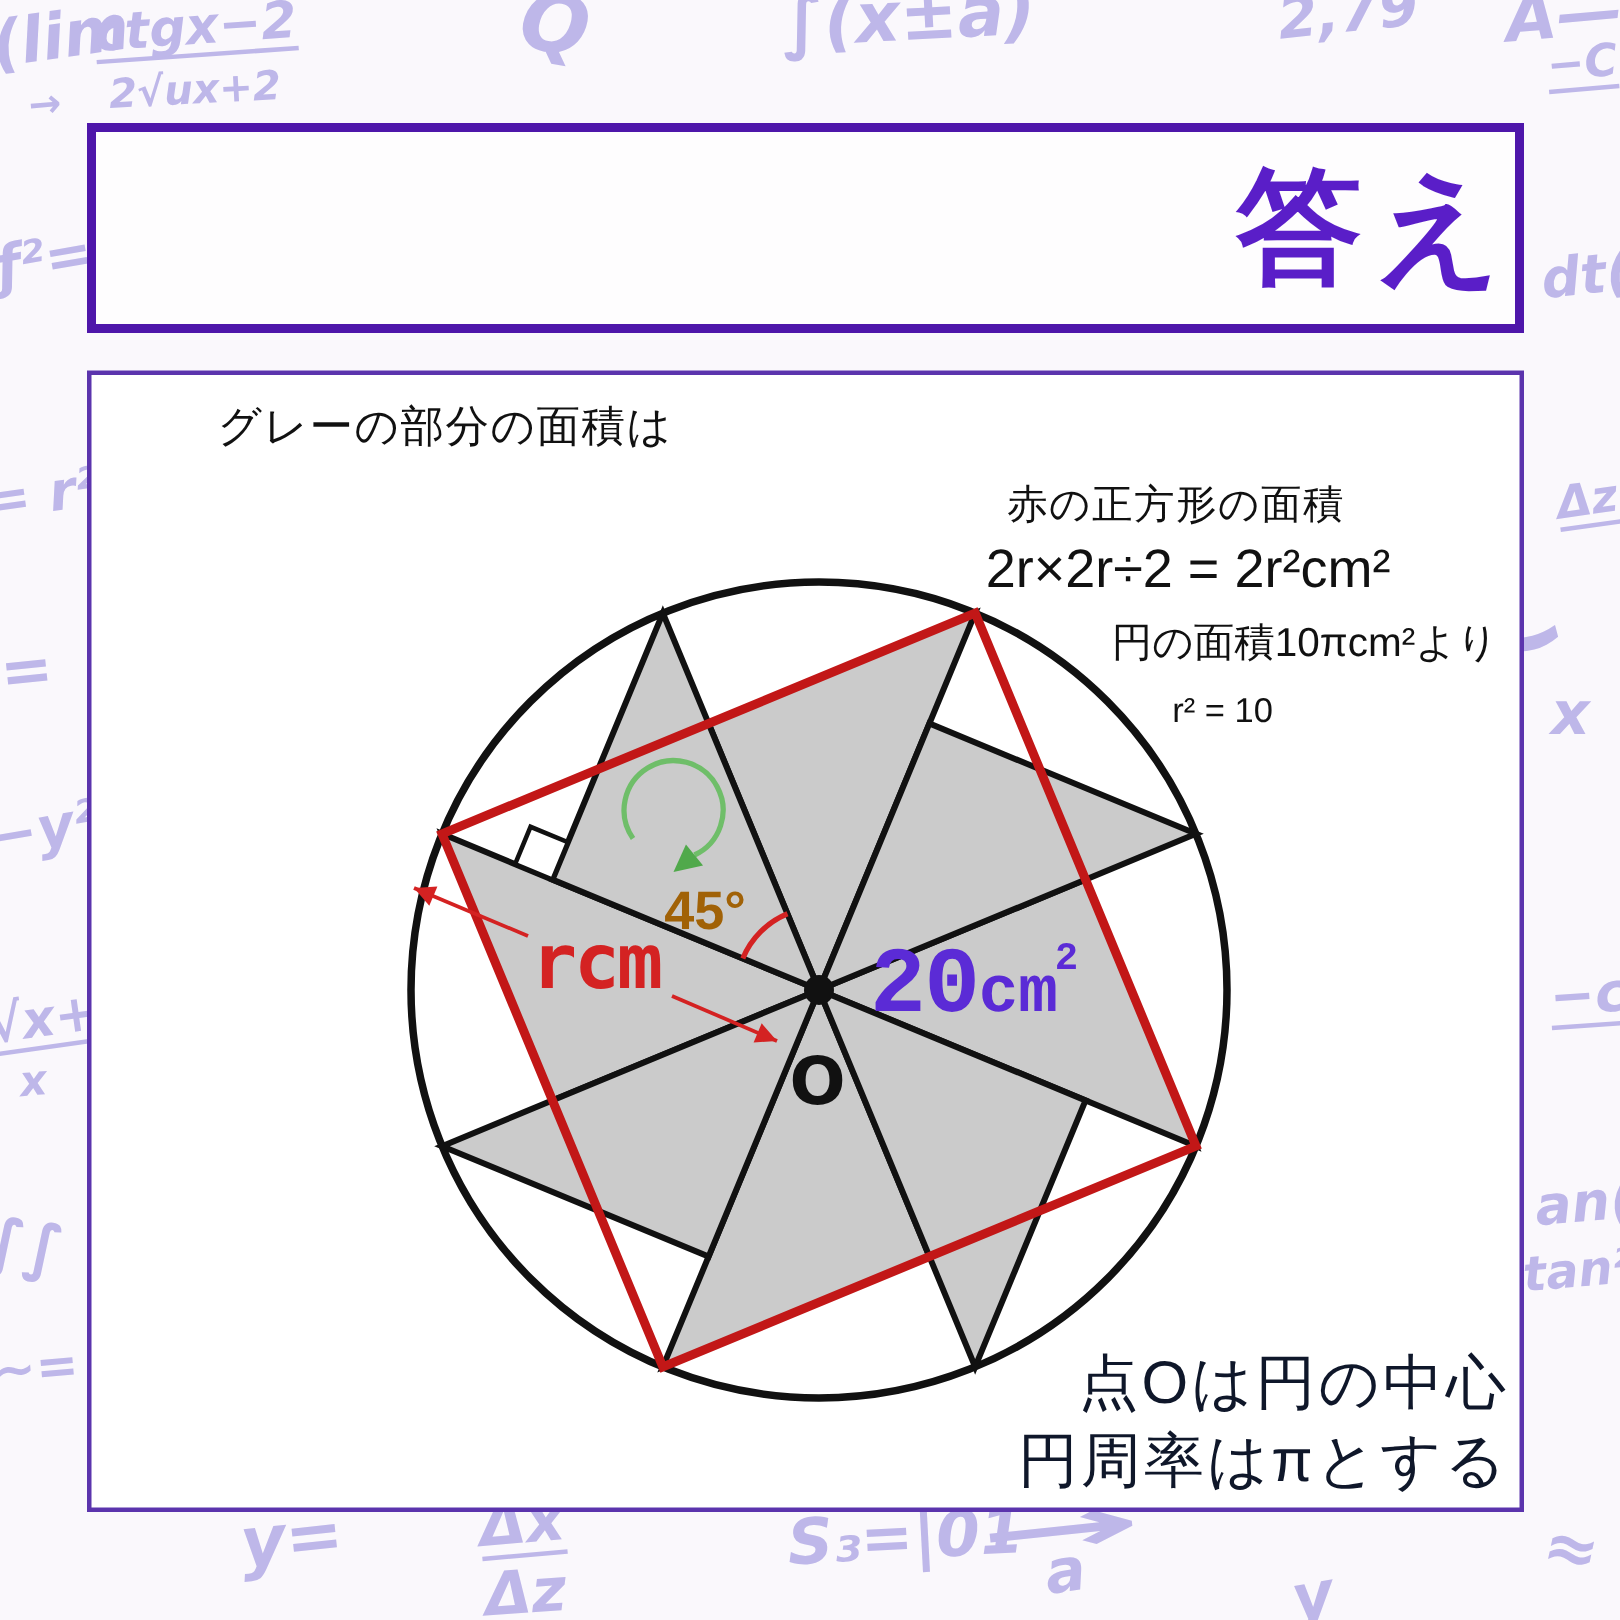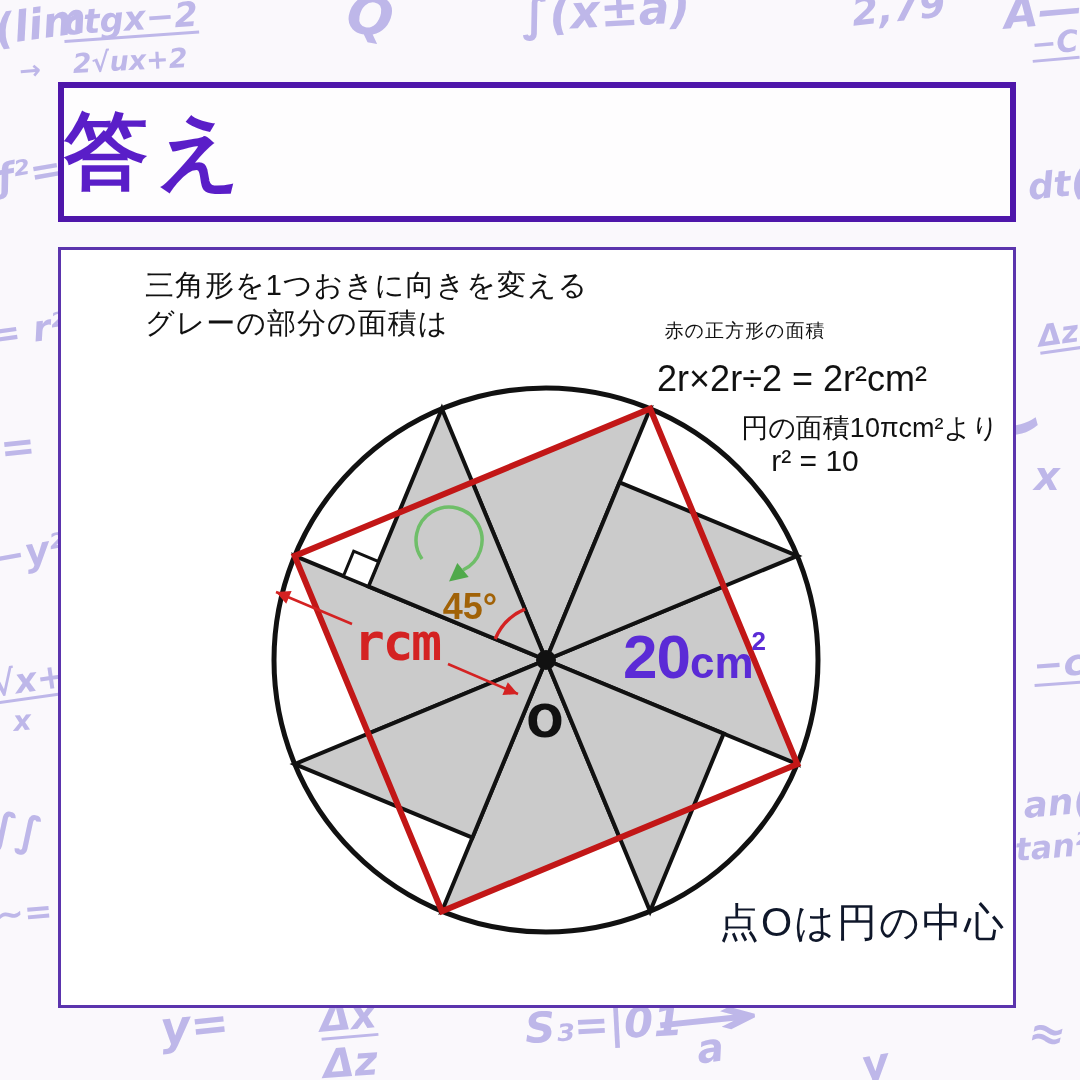--- a/index.html
+++ b/index.html
@@ -12,58 +12,58 @@
   #doodles{position:absolute;inset:0;z-index:0;}
   .doodle{
     position:absolute;color:#BEB7E9;font-style:italic;font-weight:bold;
     font-family:"DejaVu Sans",sans-serif;white-space:nowrap;line-height:1;
     transform-origin:left top;
   }
   
   .title-box{
     position:absolute;left:58px;top:82px;width:958px;height:140px;
     background:#FEFDFE;border:6px solid #4E16AA;box-sizing:border-box;z-index:2;
-    display:flex;align-items:center;justify-content:flex-start;
+    display:flex;align-items:center;justify-content:flex-end;
   }
   .title-text{
     color:#5A1EC8;font-size:84px;font-weight:900;letter-spacing:8px;
     font-family:"DejaVu Sans",sans-serif;
   }
   .answer-panel{
     position:absolute;left:58px;top:247px;width:958px;height:761px;
     background:#FFFFFF;border:3px solid #5B34AD;box-sizing:border-box;z-index:1;
   }
   
   svg.figure{position:absolute;left:58px;top:247px;z-index:3;}
   
   .notes-left{
     position:absolute;left:145px;top:266px;z-index:4;color:#111;
     font-size:29px;line-height:38px;font-weight:500;letter-spacing:1px;
   }
   .formula-line{
     position:absolute;z-index:4;color:#111;white-space:nowrap;
     transform:translateX(-50%);font-weight:500;
   }
-  #fline1{left:745px;top:318px;font-size:19px;letter-spacing:1px;}
+  #fline1{left:784px;top:318px;font-size:27px;letter-spacing:1px;}
   #fline2{left:792px;top:358px;font-size:36px;}
   #fline3{left:870px;top:410px;font-size:27px;}
-  #fline4{left:815px;top:444px;font-size:30px;}
+  #fline4{left:815px;top:460px;font-size:23px;}
   .fig-label{position:absolute;z-index:5;white-space:nowrap;line-height:1;}
   #angle-label{
     left:470px;top:607px;transform:translate(-50%,-50%);
     color:#a16207;font-size:36px;font-weight:bold;
   }
   #radius-label{
     left:397px;top:642px;transform:translate(-50%,-50%);
     color:#D42222;font-size:51px;font-weight:bold;
     font-family:"DejaVu Sans Mono",monospace;letter-spacing:-2px;
   }
   #area-label{
-    left:623px;top:626px;color:#5B2BD6;font-weight:800;
-    font-family:Liberation Sans, sans-serif;
+    left:580px;top:626px;color:#5B2BD6;font-weight:800;
+    font-family:Liberation Mono, monospace;
   }
   #area-label .big{font-size:62px;font-weight:800;letter-spacing:-1px;}
   #area-label .unit{font-size:44px;font-weight:800;}
   #area-label sup{font-size:26px;vertical-align:28px;margin-left:-2px;}
   #center-label{
     left:545px;top:722px;transform:translate(-50%,-50%);
     color:#111;font-size:44px;font-weight:800;
     font-family:"DejaVu Sans",sans-serif;
   }
   .footnotes{
@@ -145,29 +145,29 @@
     <line x1="276" y1="592" x2="352" y2="624" stroke-width="2.5"></line>
     <line x1="448" y1="664" x2="518" y2="694" stroke-width="2.5"></line>
     <polygon points="276,592 286.2,603.8 291.6,591.0" stroke="none"></polygon>
     <polygon points="518,694 502.4,695.0 507.8,682.2" stroke="none"></polygon>
   </g>
 
   <circle cx="546" cy="660" r="10" fill="#111"></circle>
 </svg>
 
 <div class="notes-left">
-  <div>三角形を1つおきに向きを変える</div>
   <div>グレーの部分の面積は</div>
 </div>
 
 <div class="formula-line" id="fline1">赤の正方形の面積</div>
 <div class="formula-line" id="fline2">2r×2r÷2 = 2r²cm²</div>
 <div class="formula-line" id="fline3">円の面積10πcm²より</div>
 <div class="formula-line" id="fline4">r² = 10</div>
 
 <div class="fig-label" id="angle-label">45°</div>
 <div class="fig-label" id="radius-label">rcm</div>
 <div class="fig-label" id="area-label"><span class="big">20</span><span class="unit"><span>cm</span><sup>2</sup></span></div>
 <div class="fig-label" id="center-label">O</div>
 
 <div class="footnotes">
   <div>点Oは円の中心</div>
+  <div>円周率はπとする</div>
 </div>
 
 </body></html>

